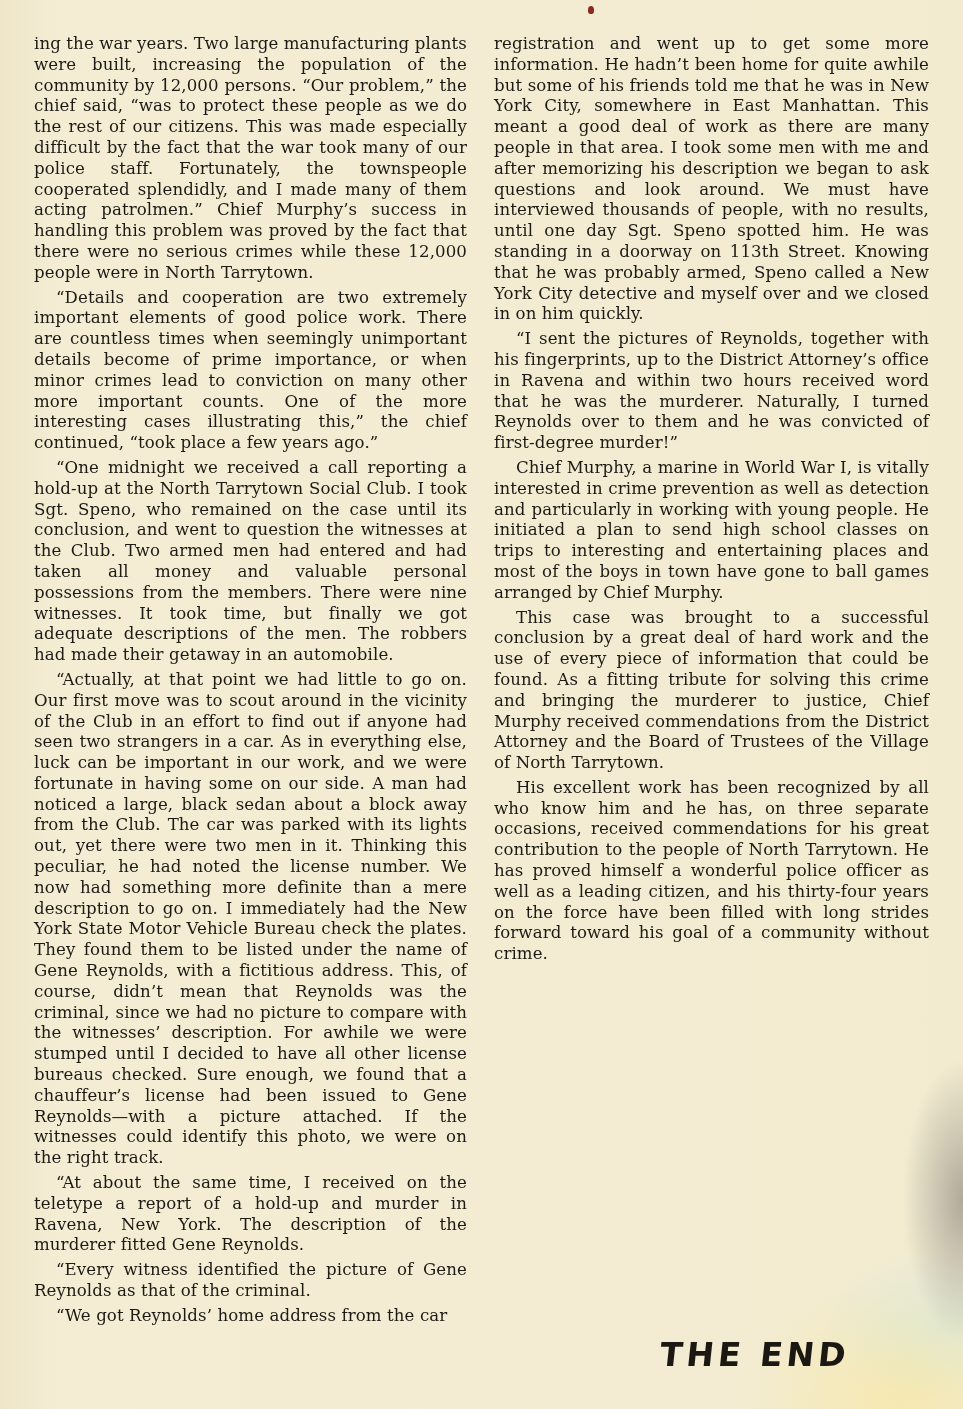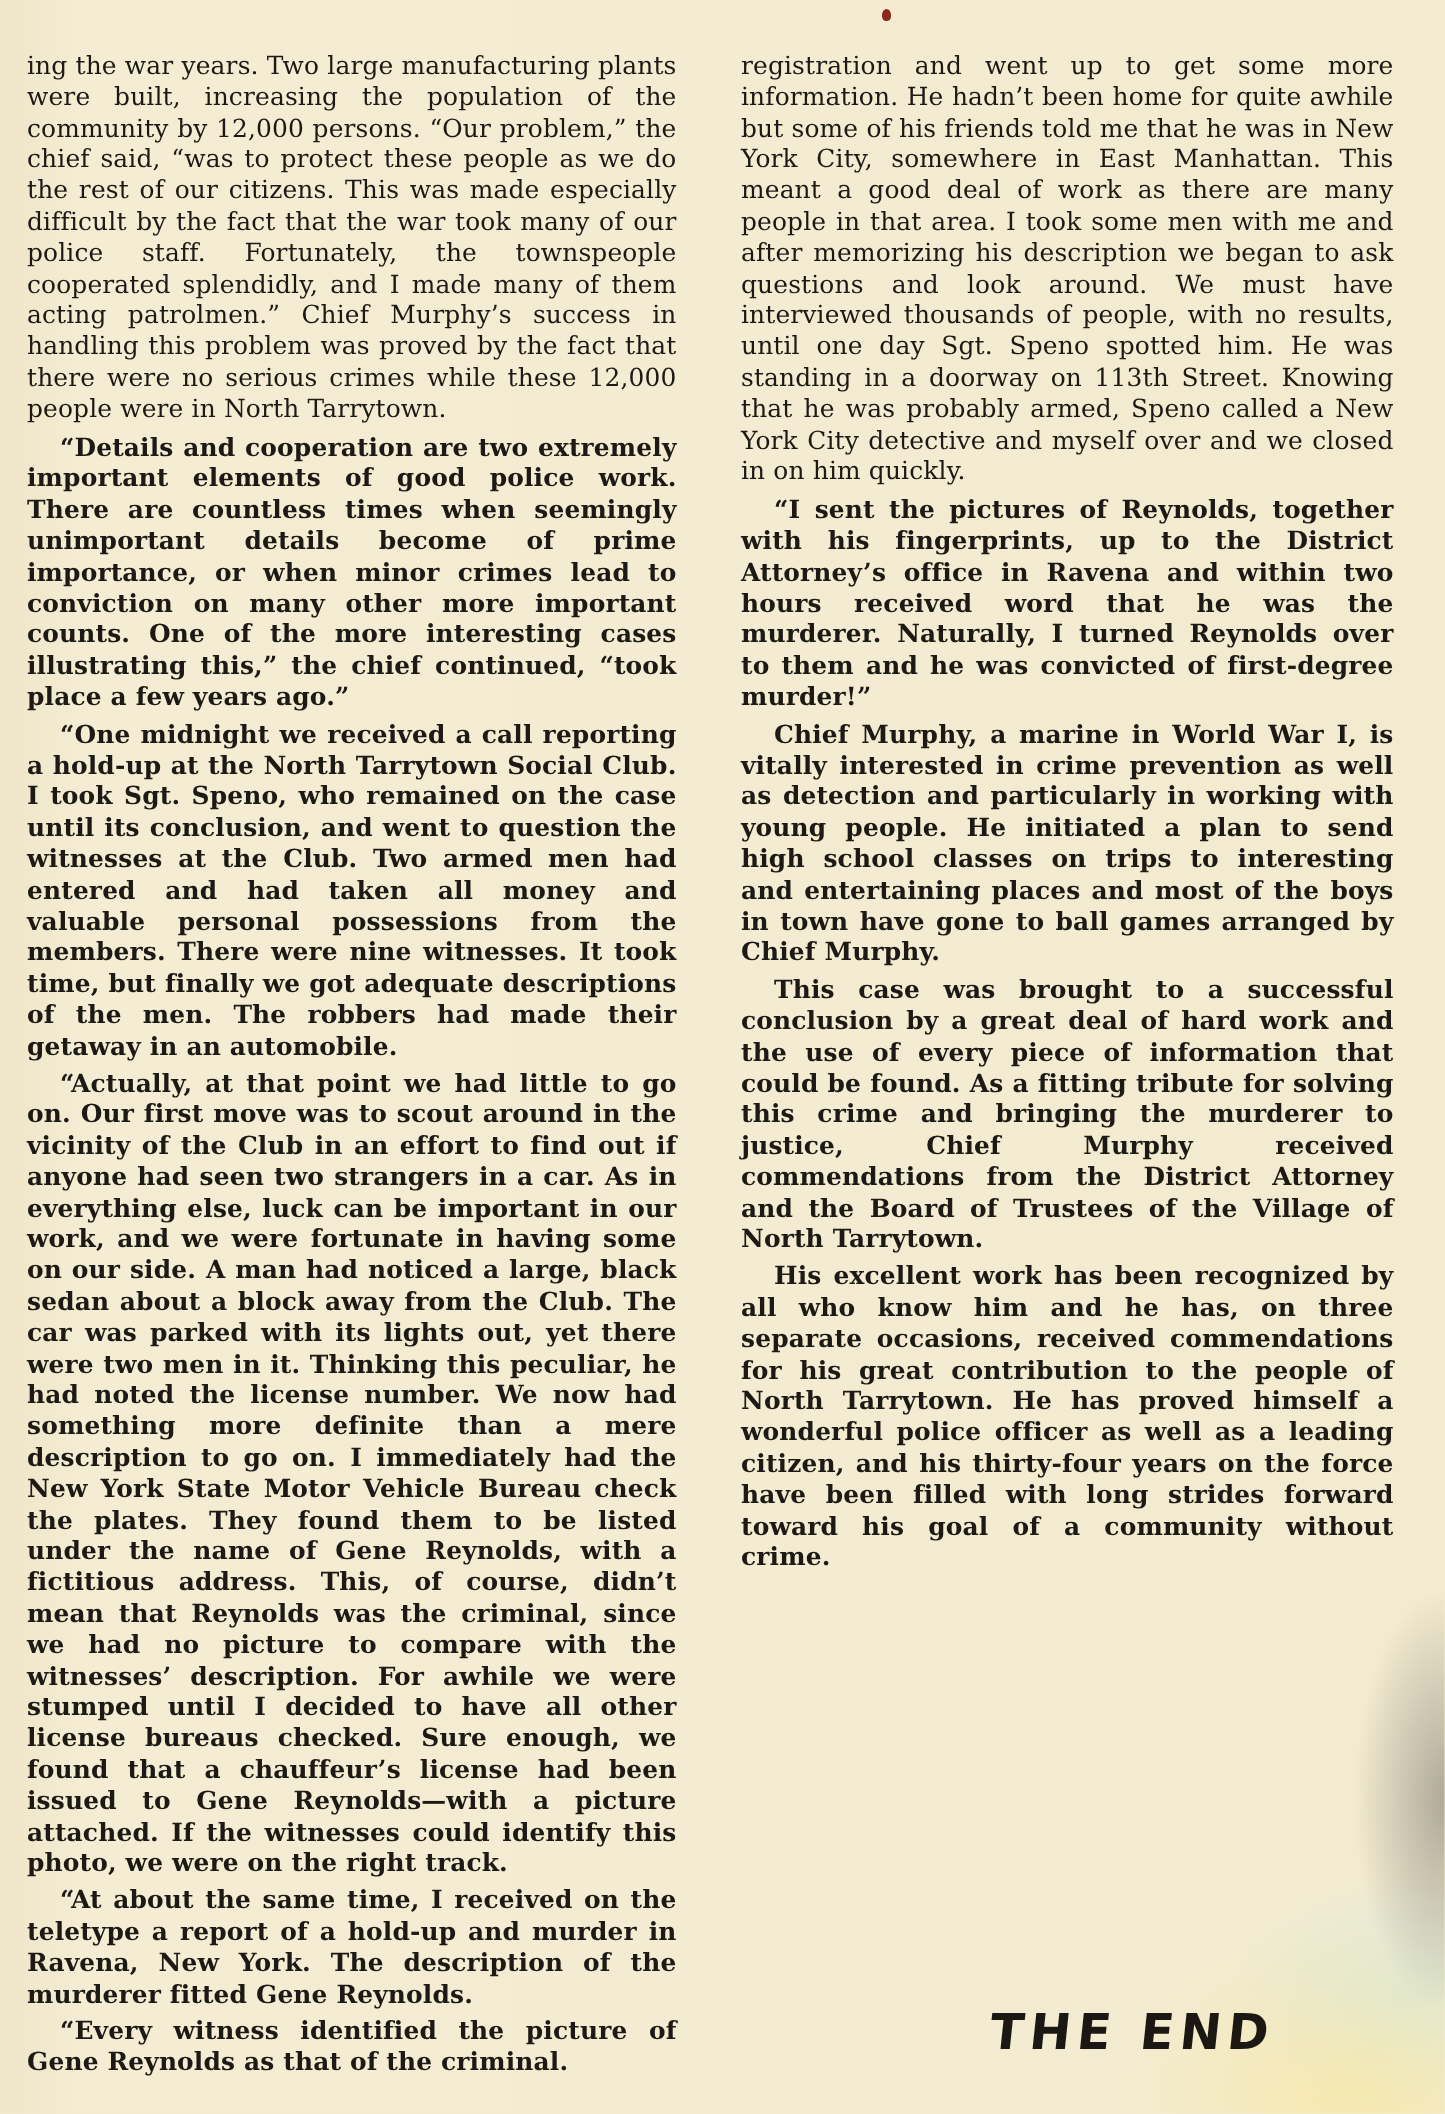--- a/index.html
+++ b/index.html
@@ -21,24 +21,24 @@
   .red-mark {
     position: absolute; left: 588px; top: 6px; width: 6px; height: 8px;
     background: #8b2a1e; border-radius: 50% 50% 40% 40%;
   }
   .col {
     position: absolute; top: 34px;
     font-size: 16.6px; line-height: 20.8px;
     text-align: justify;
     letter-spacing: 0.1px;
   }
-  .col.left { left: 18px; width: 433px; }
+  .col.left { left: 34px; width: 433px; }
   .col.right { left: 494px; width: 435px; }
   .col p { margin: 0 0 4px 0; text-indent: 0; }
-  .col p.ind { text-indent: 22px; font-weight: bold; }
+  .col p.ind { text-indent: 22px; }
   .col p.cont { text-indent: 0; }
   .the-end {
     position: absolute; left: 660px; top: 1335px;
     font-family: "DejaVu Sans", sans-serif;
     font-weight: bold; font-size: 33px; letter-spacing: 4px;
     transform: skewX(-6deg);
     color: #1b1814;
   }
 </style>
 </head>
@@ -47,20 +47,21 @@
 <div class="page">
   <div class="red-mark"></div>
 
   <div class="col left">
     <p class="cont">ing the war years. Two large manufacturing plants were built, increasing the population of the community by 12,000 persons. “Our problem,” the chief said, “was to protect these people as we do the rest of our citizens. This was made especially difficult by the fact that the war took many of our police staff. Fortunately, the townspeople cooperated splendidly, and I made many of them acting patrolmen.” Chief Murphy’s success in handling this problem was proved by the fact that there were no serious crimes while these 12,000 people were in North Tarrytown.</p>
     <p class="ind">“Details and cooperation are two extremely important elements of good police work. There are countless times when seemingly unimportant details become of prime importance, or when minor crimes lead to conviction on many other more important counts. One of the more interesting cases illustrating this,” the chief continued, “took place a few years ago.”</p>
     <p class="ind">“One midnight we received a call reporting a hold-up at the North Tarrytown Social Club. I took Sgt. Speno, who remained on the case until its conclusion, and went to question the witnesses at the Club. Two armed men had entered and had taken all money and valuable personal possessions from the members. There were nine witnesses. It took time, but finally we got adequate descriptions of the men. The robbers had made their getaway in an automobile.</p>
     <p class="ind">“Actually, at that point we had little to go on. Our first move was to scout around in the vicinity of the Club in an effort to find out if anyone had seen two strangers in a car. As in everything else, luck can be important in our work, and we were fortunate in having some on our side. A man had noticed a large, black sedan about a block away from the Club. The car was parked with its lights out, yet there were two men in it. Thinking this peculiar, he had noted the license number. We now had something more definite than a mere description to go on. I immediately had the New York State Motor Vehicle Bureau check the plates. They found them to be listed under the name of Gene Reynolds, with a fictitious address. This, of course, didn’t mean that Reynolds was the criminal, since we had no picture to compare with the witnesses’ description. For awhile we were stumped until I decided to have all other license bureaus checked. Sure enough, we found that a chauffeur’s license had been issued to Gene Reynolds—with a picture attached. If the witnesses could identify this photo, we were on the right track.</p>
     <p class="ind">“At about the same time, I received on the teletype a report of a hold-up and murder in Ravena, New York. The description of the murderer fitted Gene Reynolds.</p>
     <p class="ind">“Every witness identified the picture of Gene Reynolds as that of the criminal.</p>
+    <p class="ind">“We got Reynolds’ home address from the car</p>
   </div>
 
   <div class="col right">
     <p class="cont">registration and went up to get some more information. He hadn’t been home for quite awhile but some of his friends told me that he was in New York City, somewhere in East Manhattan. This meant a good deal of work as there are many people in that area. I took some men with me and after memorizing his description we began to ask questions and look around. We must have interviewed thousands of people, with no results, until one day Sgt. Speno spotted him. He was standing in a doorway on 113th Street. Knowing that he was probably armed, Speno called a New York City detective and myself over and we closed in on him quickly.</p>
     <p class="ind">“I sent the pictures of Reynolds, together with his fingerprints, up to the District Attorney’s office in Ravena and within two hours received word that he was the murderer. Naturally, I turned Reynolds over to them and he was convicted of first-degree murder!”</p>
     <p class="ind">Chief Murphy, a marine in World War I, is vitally interested in crime prevention as well as detection and particularly in working with young people. He initiated a plan to send high school classes on trips to interesting and entertaining places and most of the boys in town have gone to ball games arranged by Chief Murphy.</p>
     <p class="ind">This case was brought to a successful conclusion by a great deal of hard work and the use of every piece of information that could be found. As a fitting tribute for solving this crime and bringing the murderer to justice, Chief Murphy received commendations from the District Attorney and the Board of Trustees of the Village of North Tarrytown.</p>
     <p class="ind">His excellent work has been recognized by all who know him and he has, on three separate occasions, received commendations for his great contribution to the people of North Tarrytown. He has proved himself a wonderful police officer as well as a leading citizen, and his thirty-four years on the force have been filled with long strides forward toward his goal of a community without crime.</p>
   </div>
 

